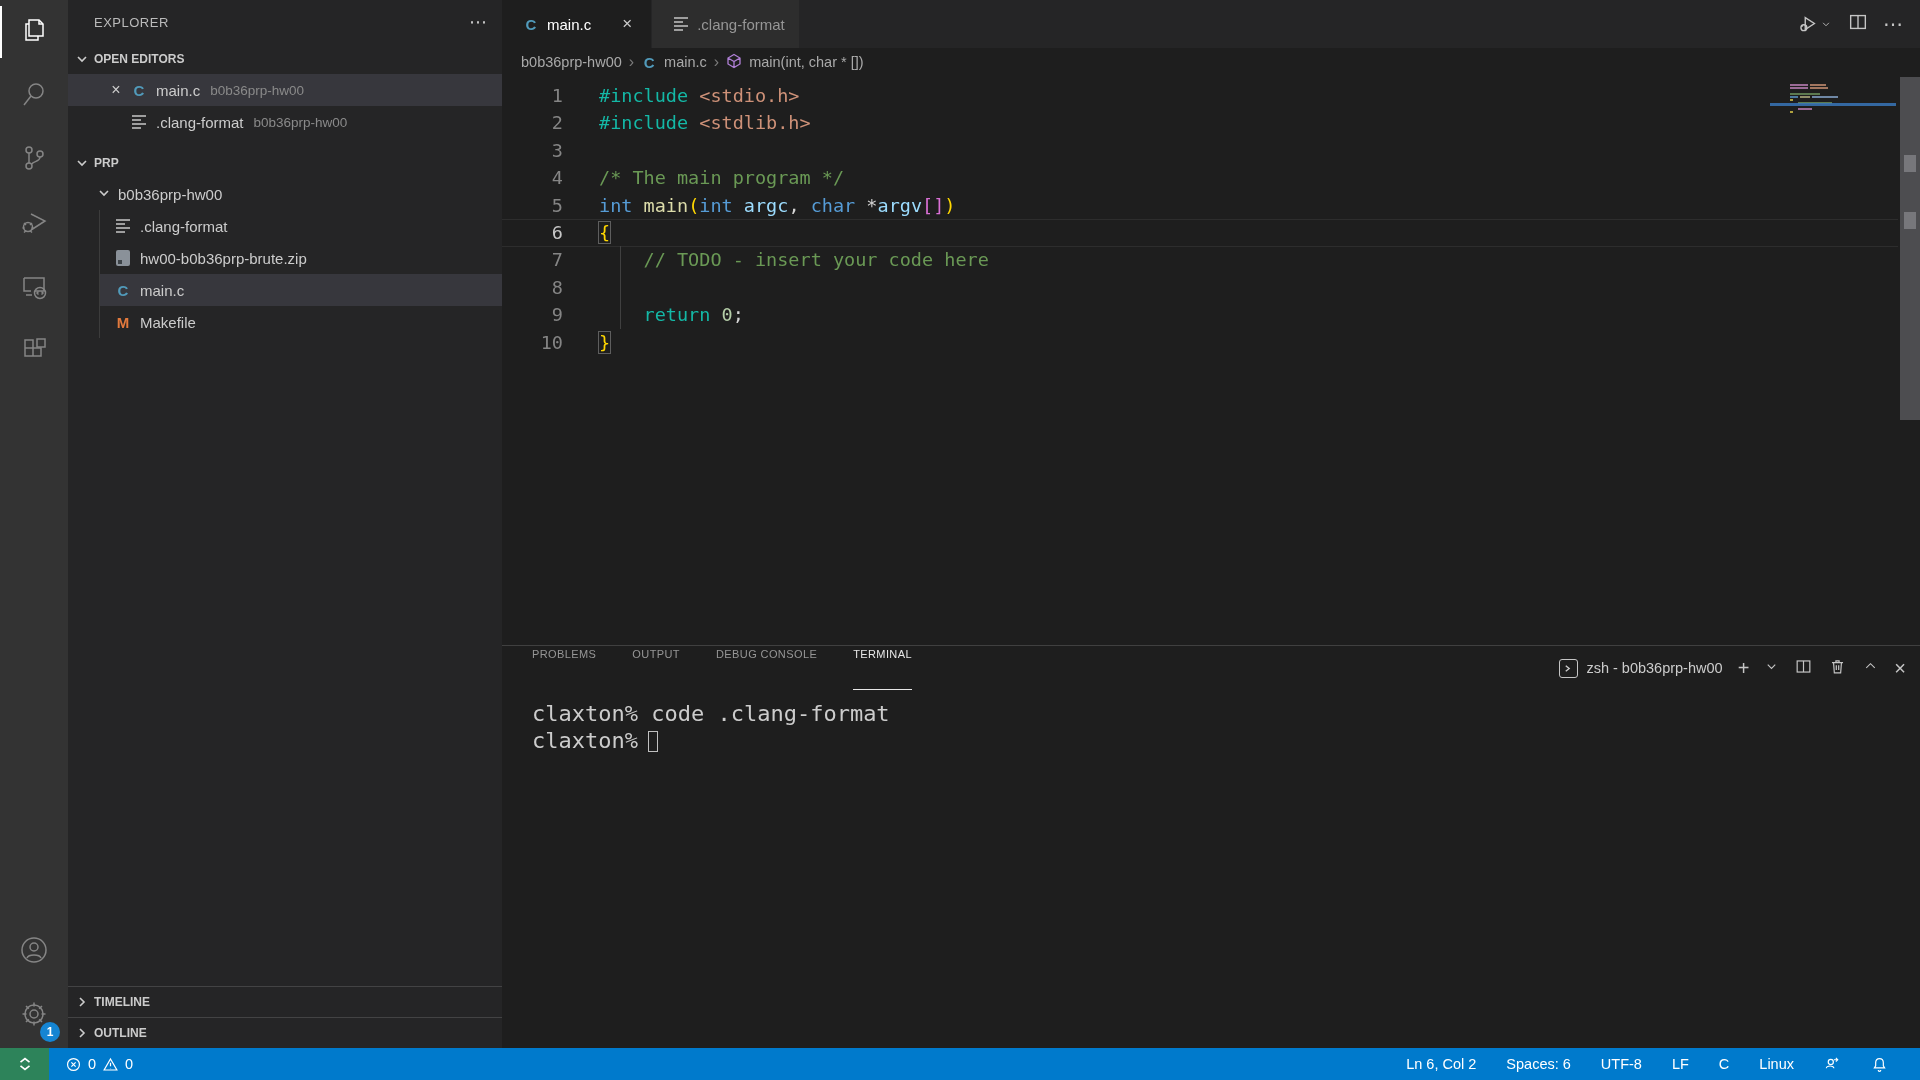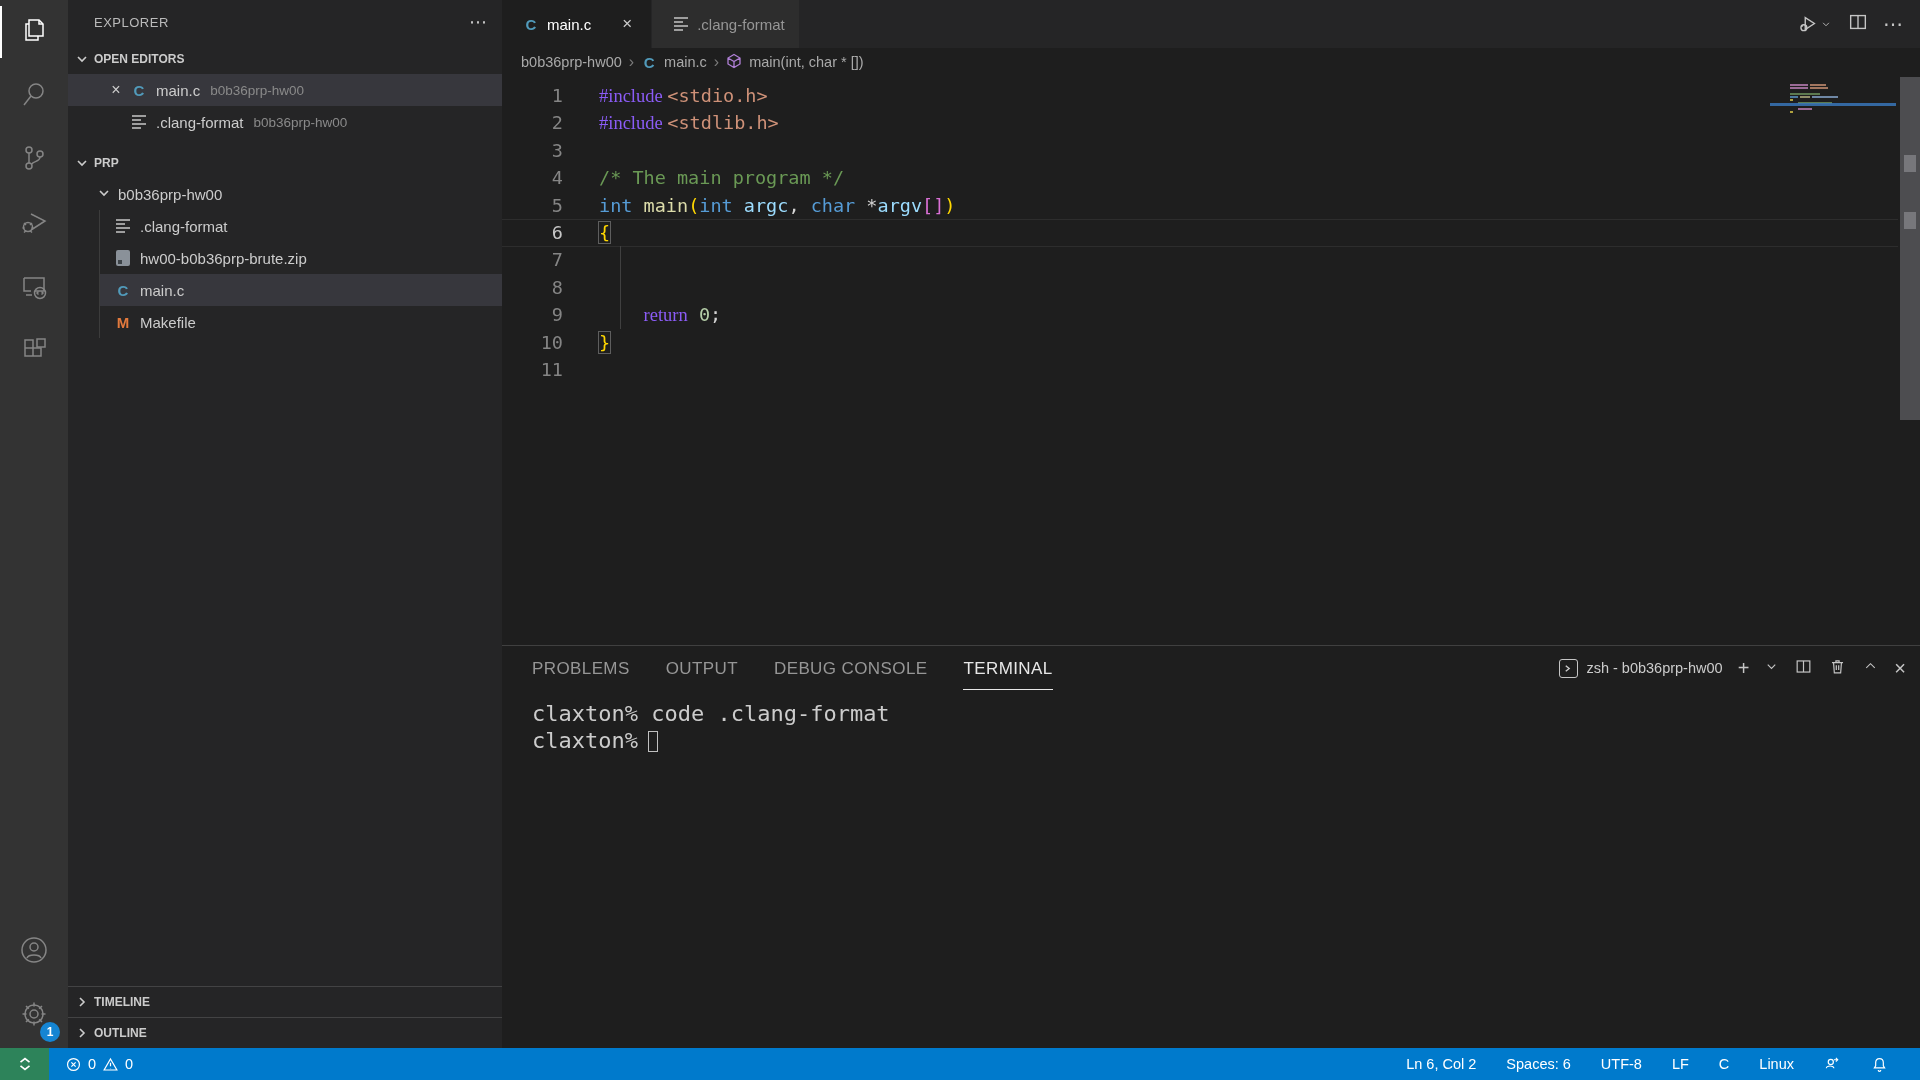--- a/index.html
+++ b/index.html
@@ -69,40 +69,40 @@
   .bc-sep { color:#7a7a7a; font-size:16px; }
   .cube svg { width:16px; height:16px; stroke:#b180d7; fill:none; stroke-width:1.3; }
 
   .editor { position:relative; flex:1; overflow:hidden; background:#1e1e1e;
     font-family:"DejaVu Sans Mono", monospace; font-size:18.5px; }
   .code { position:absolute; left:0; top:6px; right:0; }
   .cl { display:flex; height:27.4px; line-height:27.4px; white-space:pre; }
   .ln { width:61px; text-align:right; color:#858585; flex:0 0 61px; }
   .cl.cur .ln { color:#c6c6c6; }
   .lc { padding-left:36px; color:#d4d4d4; }
-  .tk-pp { color:#8b5cf6;font-family:Liberation Serif, serif; } .tk-str { color:#ce9178; } .tk-com { color:#6a9955; }
+  .tk-pp { color:#14b8a6; } .tk-str { color:#ce9178; } .tk-com { color:#6a9955; }
   .tk-kw { color:#569cd6; } .tk-fn { color:#dcdcaa; } .tk-var { color:#9cdcfe; }
   .tk-pl { color:#d4d4d4; } .tk-b1 { color:#ffd700; } .tk-b2 { color:#da70d6; } .tk-num { color:#b5cea8; }
   .bm { outline:1px solid #5e5e5e; }
   .cur-line { position:absolute; left:0; right:22px; top:143px; height:28px;
     border-top:1px solid rgba(255,255,255,0.07); border-bottom:1px solid rgba(255,255,255,0.07); pointer-events:none; }
   .indent-guide { position:absolute; left:118px; top:170px; height:83px; width:1px; background:#404040; }
 
   .minimap { position:absolute; right:24px; top:8px; width:106px; height:46px; cursor:pointer; }
   .mm-row { height:2px; margin-bottom:1px; display:flex; gap:2px; }
   .mm-row i { display:block; height:2px; }
   .mm-cur { position:absolute; left:-20px; right:0; top:19px; height:3px; background:rgba(56,118,185,0.85); }
   .vscroll { position:absolute; right:0; top:1px; width:20px; height:343px; background:#4d4d50; cursor:pointer; }
   .vscroll .mark { position:absolute; left:4px; width:12px; background:#77777b; }
 
   
   .panel { flex:0 0 403px; border-top:1px solid rgba(128,128,128,0.35); background:#1e1e1e; display:flex; flex-direction:column; }
   .panel-header { height:44px; display:flex; align-items:center; padding:0 14px 0 30px; position:relative; }
-  .ptab { font-size:17px; letter-spacing:0.4px; color:#969696; margin-right:36px; cursor:pointer;
-    height:44px; display:flex; align-items:center; border-bottom:1.5px solid transparent; padding-top:2px; }
+  .ptab { font-size:11px; letter-spacing:0.4px; color:#969696; margin-right:36px; cursor:pointer;
+    height:44px; display:flex; border-bottom:1.5px solid transparent; padding-top:2px; }
   .ptab.active { color:#e7e7e7; border-bottom-color:#e7e7e7; }
   .panel-actions { margin-left:auto; display:flex; align-items:center; gap:15px; color:#c5c5c5; }
   .panel-actions svg { width:19px; height:19px; stroke:currentColor; fill:none; stroke-width:1.5; }
   .term-select { display:flex; align-items:center; gap:8px; font-size:14.5px; color:#cccccc; cursor:pointer; }
   .term-ico { width:19px; height:19px; border:1.4px solid #c5c5c5; border-radius:3px; display:flex; align-items:center; justify-content:center; }
   .term-ico svg { width:11px; height:11px; stroke-width:2; }
   .glyph-btn { font-size:20px; color:#c5c5c5; cursor:pointer; line-height:1; }
   .terminal { flex:1; padding:10px 0 0 30px; font-family:"DejaVu Sans Mono", monospace; font-size:22px;
     line-height:27px; color:#cccccc; }
   .t-cursor { display:inline-block; width:10px; height:21px; border:1.3px solid #c0c0c0; vertical-align:-4px; margin-left:10px; }
@@ -326,25 +326,24 @@
     <div class="editor">
       <div class="cur-line"></div>
       <div class="indent-guide"></div>
       <div class="code">
         <div class="cl"><span class="ln">1</span><span class="lc"><span class="tk-pp">#include </span><span class="tk-str">&lt;stdio.h&gt;</span></span></div>
         <div class="cl"><span class="ln">2</span><span class="lc"><span class="tk-pp">#include </span><span class="tk-str">&lt;stdlib.h&gt;</span></span></div>
         <div class="cl"><span class="ln">3</span><span class="lc"></span></div>
         <div class="cl"><span class="ln">4</span><span class="lc"><span class="tk-com">/* The main program */</span></span></div>
         <div class="cl"><span class="ln">5</span><span class="lc"><span class="tk-kw">int</span><span class="tk-pl"> </span><span class="tk-fn">main</span><span class="tk-b1">(</span><span class="tk-kw">int</span><span class="tk-pl"> </span><span class="tk-var">argc</span><span class="tk-pl">, </span><span class="tk-kw">char</span><span class="tk-pl"> *</span><span class="tk-var">argv</span><span class="tk-b2">[]</span><span class="tk-b1">)</span></span></div>
         <div class="cl cur"><span class="ln">6</span><span class="lc"><span class="tk-b1 bm">{</span></span></div>
-        <div class="cl"><span class="ln">7</span></div>
+        <div class="cl"><span class="ln">7</span><span class="lc"><span class="tk-pl">    </span><span class="tk-com">// TODO - insert your code here</span></span></div>
         <div class="cl"><span class="ln">8</span><span class="lc"></span></div>
         <div class="cl"><span class="ln">9</span><span class="lc"><span class="tk-pl">    </span><span class="tk-pp">return</span><span class="tk-pl"> </span><span class="tk-num">0</span><span class="tk-pl">;</span></span></div>
         <div class="cl"><span class="ln">10</span><span class="lc"><span class="tk-b1 bm">}</span></span></div>
-        <div class="cl"><span class="ln">11</span><span class="lc"></span></div>
       </div>
 
       <div class="minimap">
         <div class="mm-cur"></div>
         <div class="mm-row">
             <i style="width:18px;background:#9a6a96;"></i>
             <i style="width:16px;background:#a2765f;"></i>
           </div>
         <div class="mm-row">
             <i style="width:18px;background:#9a6a96;"></i>

